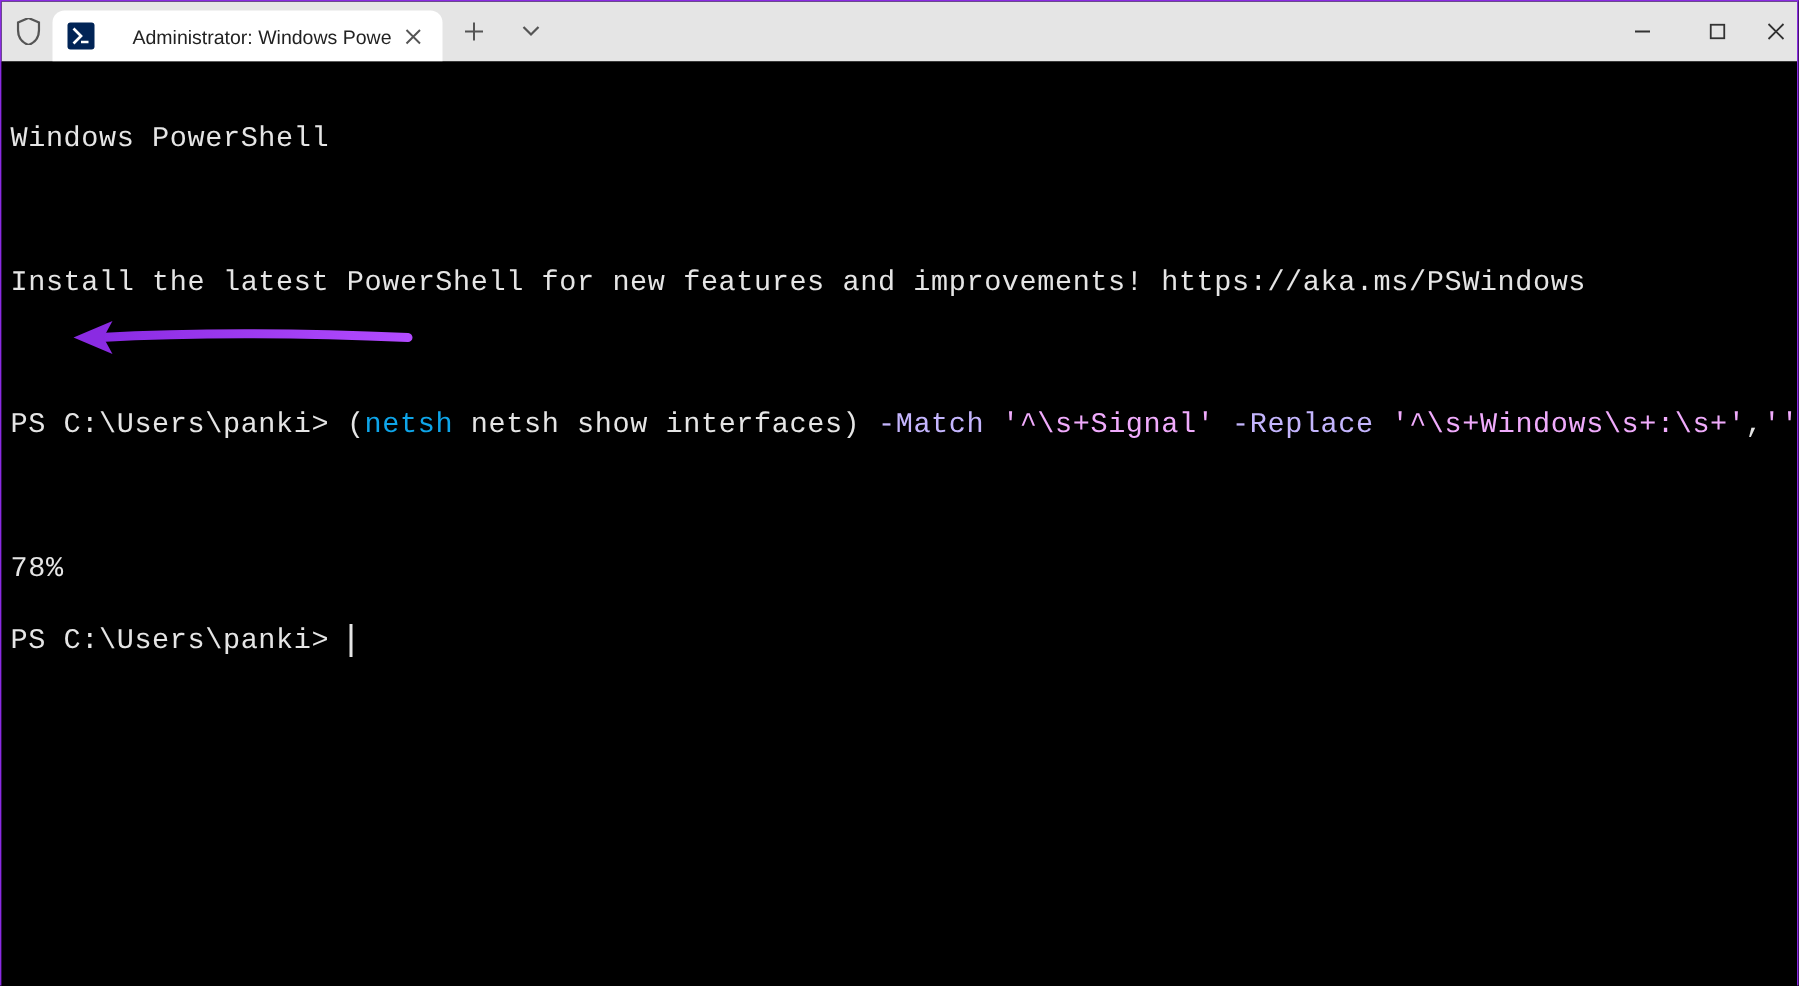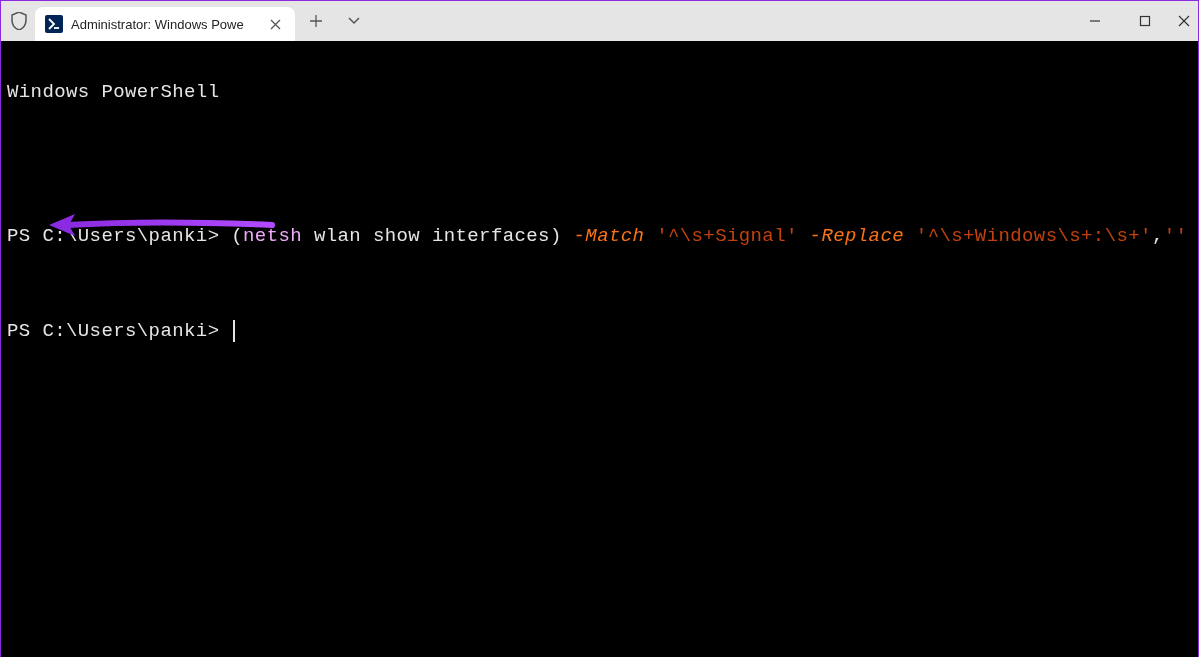--- a/index.html
+++ b/index.html
@@ -37,20 +37,21 @@
       height: 34px;
       margin-top: 6px;
       border-radius: 8px 8px 0 0;
       padding: 0 10px 0 10px;
       min-width: 260px;
       max-width: 300px;
       font-family: 'Segoe UI', sans-serif;
       font-size: 13px;
       color: #222;
       position: relative;
+      text-align: right;
     }
     .tab .ps-icon {
       width: 18px;
       height: 18px;
       margin-right: 8px;
       background: #012456;
       border-radius: 2px;
       display: flex;
       align-items: center;
       justify-content: center;
@@ -102,23 +103,23 @@
     .terminal {
       padding: 16px 22px 6px 6px;
       color: #e5e5e5;
       line-height: 1.26;
       white-space: pre;
       letter-spacing: 0.4px;
       position: relative;
       height: calc(100% - 40px);
       background: #000;
     }
-    .c-yellow { color: #f0abfc; }
-    .c-gray { color: #f97316; font-style: italic; }
-    .c-cyan { color: #c2410c; }
+    .c-yellow { color: #0ea5e9; }
+    .c-gray { color: #c4b5fd; }
+    .c-cyan { color: #f0abfc; }
     .cursor {
       display: inline-block;
       width: 2px;
       height: 22px;
       background: #e5e5e5;
       vertical-align: text-bottom;
       margin-left: 2px;
     }
     .arrow-annotation {
       position: absolute;
@@ -175,23 +176,25 @@
       <svg width="12" height="12" viewBox="0 0 12 12">
           <path d="M1 1 L11 11 M11 1 L1 11" stroke="#333" stroke-width="1.2"></path>
         </svg>
     </div>
   </div>
 </div>
 
 <div class="terminal">
 <div><span>Windows PowerShell</span></div>
 <div>&nbsp;</div>
+<div><span>Install the latest PowerShell for new features and improvements! https://aka.ms/PSWindows</span></div>
 <div>&nbsp;</div>
-<div><span>PS C:\Users\panki&gt; </span><span>(</span><span class="c-yellow">netsh</span><span> wlan show interfaces</span><span>) </span><span class="c-gray">-Match</span><span> </span><span class="c-cyan">'^\s+Signal'</span><span> </span><span class="c-gray">-Replace</span><span> </span><span class="c-cyan">'^\s+Windows\s+:\s+'</span><span>,</span><span class="c-cyan">''</span></div>
+<div><span>PS C:\Users\panki&gt; </span><span>(</span><span class="c-yellow">netsh</span><span> netsh show interfaces</span><span>) </span><span class="c-gray">-Match</span><span> </span><span class="c-cyan">'^\s+Signal'</span><span> </span><span class="c-gray">-Replace</span><span> </span><span class="c-cyan">'^\s+Windows\s+:\s+'</span><span>,</span><span class="c-cyan">''</span></div>
 <div>&nbsp;</div>
+<div><span>78%</span></div>
 <div><span>PS C:\Users\panki&gt; </span><span class="cursor"></span></div>
 
   <svg class="arrow-annotation" width="230" height="30" viewBox="0 0 230 30">
     <defs>
       <linearGradient id="ag" x1="0" y1="0" x2="1" y2="0">
         <stop offset="0%" stop-color="#8a2be2"></stop>
         <stop offset="100%" stop-color="#b24bff"></stop>
       </linearGradient>
     </defs>
     <path d="M 225 13 Q 110 8 20 13" stroke="url(#ag)" stroke-width="6" fill="none" stroke-linecap="round"></path>

